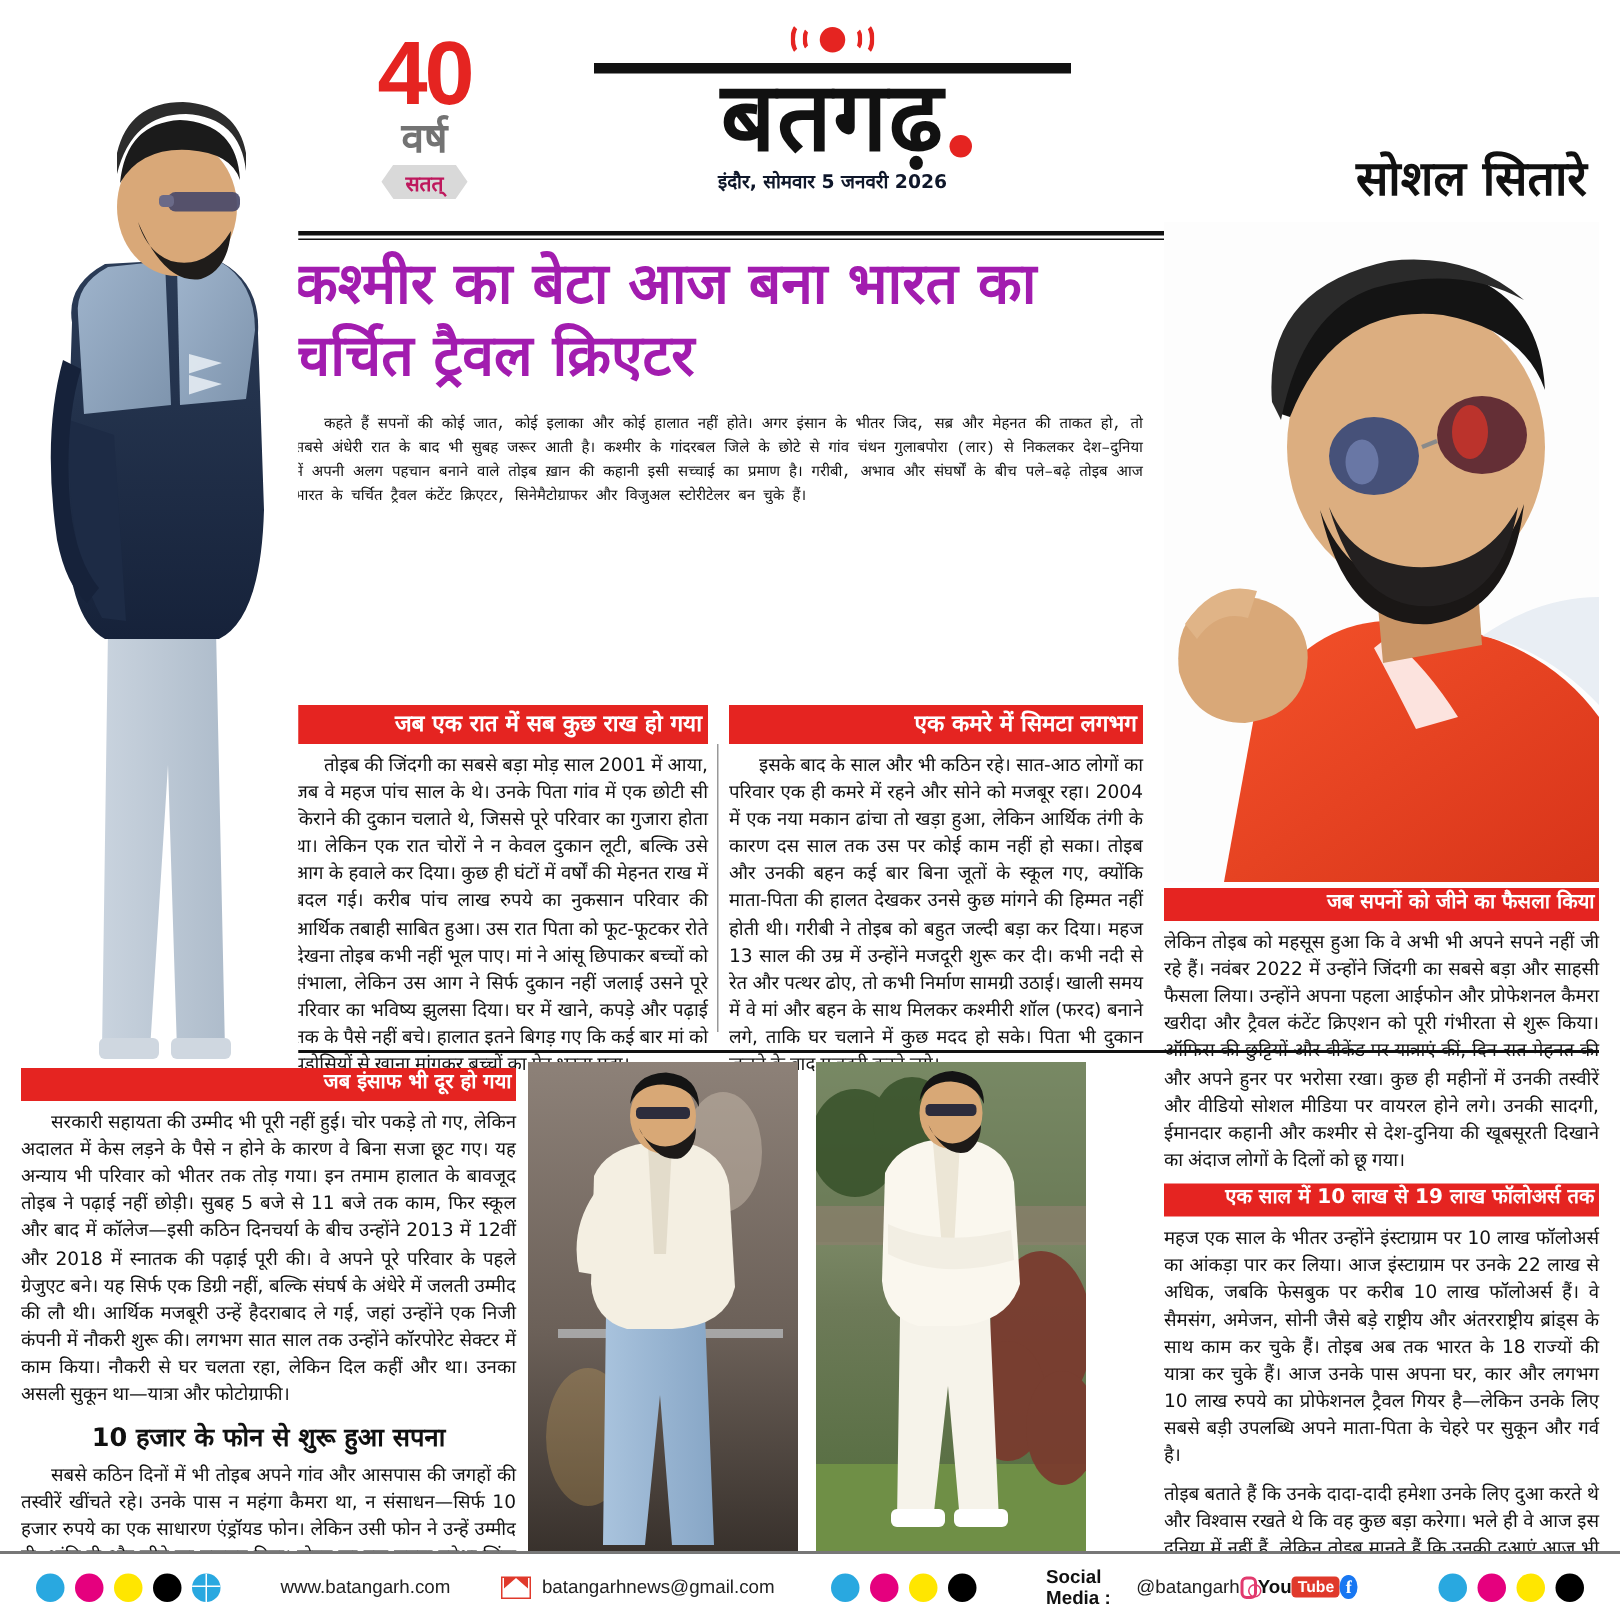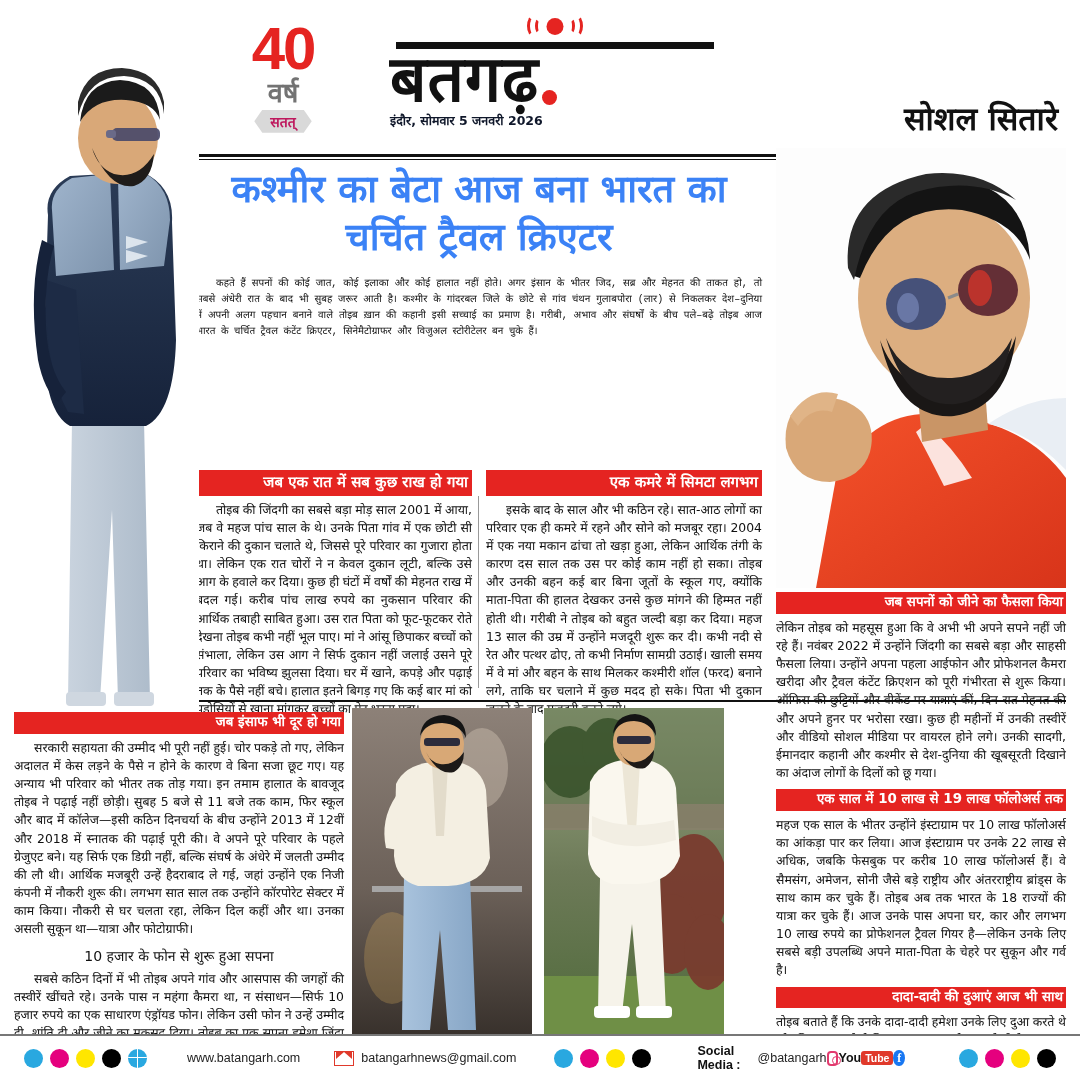--- a/index.html
+++ b/index.html
@@ -39,21 +39,21 @@
   .anniv-ribbon {
     display: inline-block;
     background: #d9d9d9; color: #be185d;
     font-family: "DejaVu Sans", sans-serif;
     font-size: 14px; font-weight: bold;
     padding: 2px 16px; margin-top: 2px;
     clip-path: polygon(8px 0,calc(100% - 8px) 0,100% 50%,calc(100% - 8px) 100%,8px 100%,0 50%);
   }
   .logo-wrap {
     position: absolute; left: 372px; top: 0px;
-    width: 330px; text-align: left;
+    width: 330px; text-align: center;
   }
   .logo-signal {
     position: relative; height: 26px;
   }
   .logo-signal .dot {
     position: absolute; left: 50%; top: 4px; transform: translateX(-50%);
     width: 17px; height: 17px; border-radius: 50%; background: #e52421;
   }
   .logo-signal .arcL, .logo-signal .arcR {
     position: absolute; top: 1px;
@@ -98,21 +98,21 @@
     position: absolute; right: 14px; top: 148px;
     width: 290px; height: 440px;
     z-index: 4; overflow: hidden;
   }
 
   
   .headline-zone { position: absolute; left: 196px; top: 166px; width: 566px; }
   .headline {
     font-family: "DejaVu Sans", sans-serif;
     font-weight: bold; font-size: 38px; line-height: 1.26;
-    color: #3b82f6; text-align: center;
+    color: #a21caf; text-align: left;
   }
   .lead {
     font-family: Liberation Mono, monospace;
     font-size: 10px; line-height: 1.60; color: #111;
     text-align: justify; margin-top: 14px;
     word-spacing: -0.5px;
   }
 
   
   .redbar {
@@ -147,21 +147,21 @@
     position: absolute; right: 14px; top: 592px; width: 290px;
   }
   .right-col .blk { margin-bottom: 7px; }
 
   
   .low-left {
     position: absolute; left: 14px; top: 712px; width: 330px;
   }
   .low-head {
     font-family: "DejaVu Sans", sans-serif;
-    font-weight: normal; font-size: 14px; text-align: center;
+    font-weight: bold; font-size: 17px; text-align: center;
     color: #111; margin: 7px 0 2px 0;
   }
 
   
   .bottom-photos {
     position: absolute; left: 352px; top: 708px;
     display: flex; gap: 12px;
   }
   .bp { width: 180px; height: 330px; overflow: hidden; position: relative; }
 
@@ -350,21 +350,20 @@
   <div class="right-col">
     <div class="blk">
       <div class="redbar sm">जब सपनों को जीने का फैसला किया</div>
       <div class="body-txt">लेकिन तोइब को महसूस हुआ कि वे अभी भी अपने सपने नहीं जी रहे हैं। नवंबर 2022 में उन्होंने जिंदगी का सबसे बड़ा और साहसी फैसला लिया। उन्होंने अपना पहला आईफोन और प्रोफेशनल कैमरा खरीदा और ट्रैवल कंटेंट क्रिएशन को पूरी गंभीरता से शुरू किया। ऑफिस की छुट्टियों और वीकेंड पर यात्राएं कीं, दिन-रात मेहनत की और अपने हुनर पर भरोसा रखा। कुछ ही महीनों में उनकी तस्वीरें और वीडियो सोशल मीडिया पर वायरल होने लगे। उनकी सादगी, ईमानदार कहानी और कश्मीर से देश-दुनिया की खूबसूरती दिखाने का अंदाज लोगों के दिलों को छू गया।</div>
     </div>
     <div class="blk">
       <div class="redbar sm">एक साल में 10 लाख से 19 लाख फॉलोअर्स तक</div>
       <div class="body-txt">महज एक साल के भीतर उन्होंने इंस्टाग्राम पर 10 लाख फॉलोअर्स का आंकड़ा पार कर लिया। आज इंस्टाग्राम पर उनके 22 लाख से अधिक, जबकि फेसबुक पर करीब 10 लाख फॉलोअर्स हैं। वे सैमसंग, अमेजन, सोनी जैसे बड़े राष्ट्रीय और अंतरराष्ट्रीय ब्रांड्स के साथ काम कर चुके हैं। तोइब अब तक भारत के 18 राज्यों की यात्रा कर चुके हैं। आज उनके पास अपना घर, कार और लगभग 10 लाख रुपये का प्रोफेशनल ट्रैवल गियर है—लेकिन उनके लिए सबसे बड़ी उपलब्धि अपने माता-पिता के चेहरे पर सुकून और गर्व है।</div>
     </div>
     <div class="blk">
-      <div class="redbar sm">दादा-दादी की दुआएं आज भी साथ</div>
       <div class="body-txt">तोइब बताते हैं कि उनके दादा-दादी हमेशा उनके लिए दुआ करते थे और विश्वास रखते थे कि वह कुछ बड़ा करेगा। भले ही वे आज इस दुनिया में नहीं हैं, लेकिन तोइब मानते हैं कि उनकी दुआएं आज भी उनकी सफलता का रास्ता रोशन कर रही हैं। तोइब ख़ान की कहानी उन लाखों युवाओं के लिए उम्मीद की मिसाल है, जो संसाधनों की कमी और हालात की मार से जूझ रहे हैं। उनका जीवन संदेश साफ और सीधा है, कभी हार मत मानो। हालात चाहे जैसे हों, लगातार मेहनत करते रहो। आज अगर सिर्फ 10 प्रतिशत दे सकते हो, तो वही दो। जब वक्त आएगा, वही 10 प्रतिशत तुम्हें आसमान तक पहुंचा देगा।</div>
     </div>
   </div>
 
   <div class="hrule-low"></div>
 
   <div class="low-left">
     <div class="redbar sm">जब इंसाफ भी दूर हो गया</div>
     <div class="body-txt indent">सरकारी सहायता की उम्मीद भी पूरी नहीं हुई। चोर पकड़े तो गए, लेकिन अदालत में केस लड़ने के पैसे न होने के कारण वे बिना सजा छूट गए। यह अन्याय भी परिवार को भीतर तक तोड़ गया। इन तमाम हालात के बावजूद तोइब ने पढ़ाई नहीं छोड़ी। सुबह 5 बजे से 11 बजे तक काम, फिर स्कूल और बाद में कॉलेज—इसी कठिन दिनचर्या के बीच उन्होंने 2013 में 12वीं और 2018 में स्नातक की पढ़ाई पूरी की। वे अपने पूरे परिवार के पहले ग्रेजुएट बने। यह सिर्फ एक डिग्री नहीं, बल्कि संघर्ष के अंधेरे में जलती उम्मीद की लौ थी। आर्थिक मजबूरी उन्हें हैदराबाद ले गई, जहां उन्होंने एक निजी कंपनी में नौकरी शुरू की। लगभग सात साल तक उन्होंने कॉरपोरेट सेक्टर में काम किया। नौकरी से घर चलता रहा, लेकिन दिल कहीं और था। उनका असली सुकून था—यात्रा और फोटोग्राफी।</div>
     <div class="low-head">10 हजार के फोन से शुरू हुआ सपना</div>

